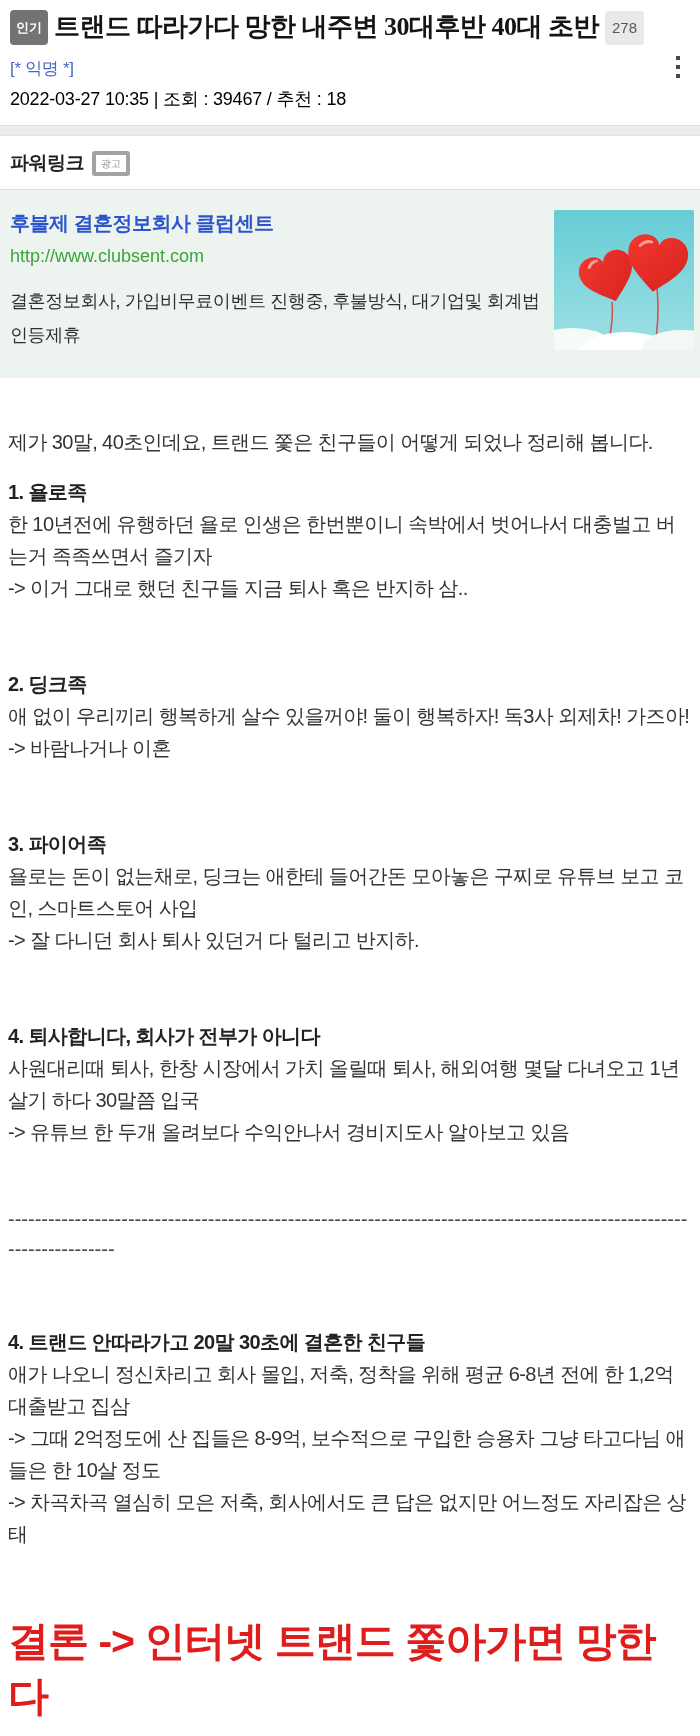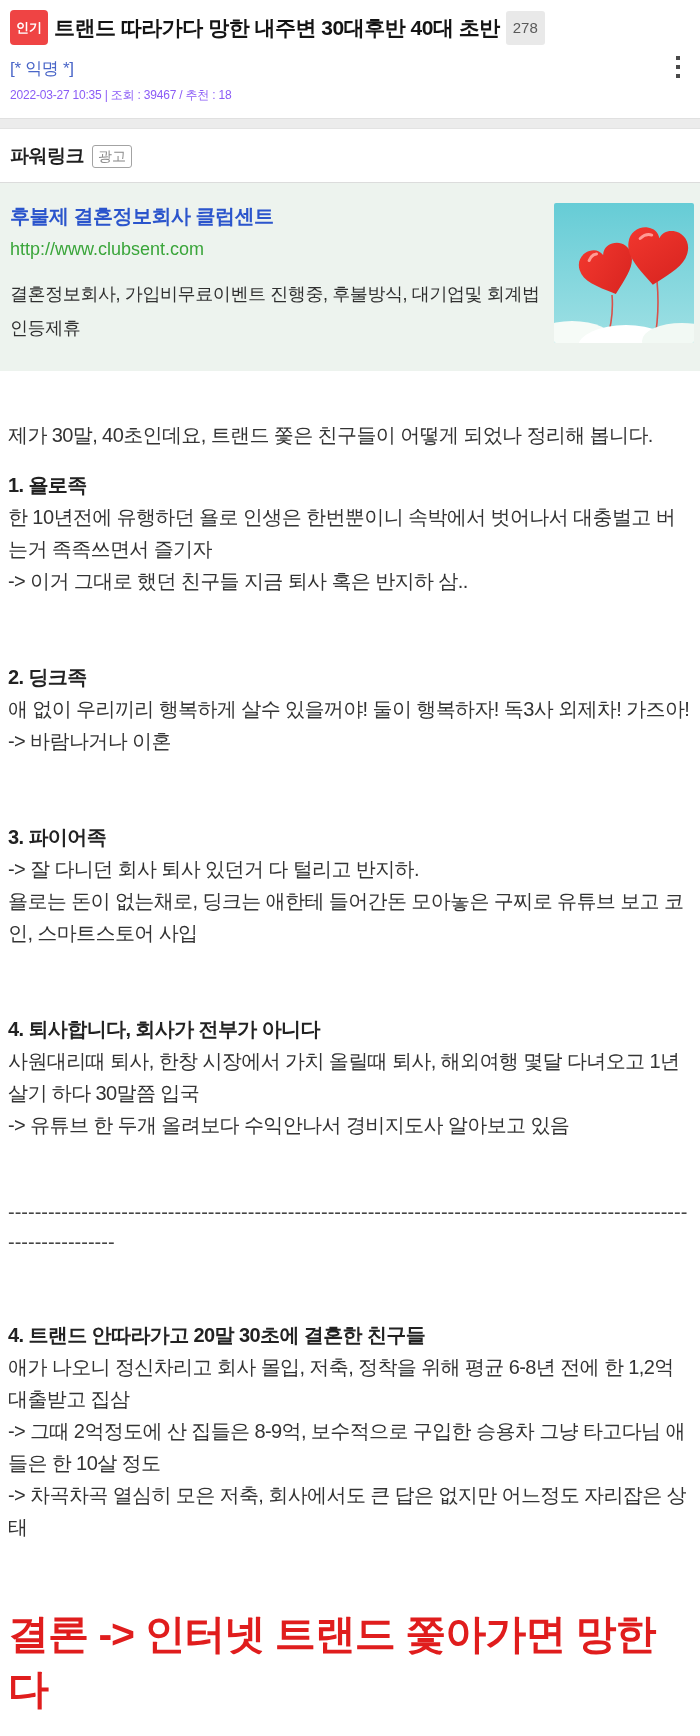--- a/index.html
+++ b/index.html
@@ -9,49 +9,49 @@
     color: #222;
     height: 1736px;
     overflow: hidden;
     position: relative;
   }
 
   
   .post-header { padding: 10px 12px 14px 10px; position: relative; background: #fff; }
   .title-row { line-height: 30px; }
   .badge-hot {
-    display: inline-block; background: #ef4444; color: #fff;
+    display: inline-block; background: #737373; color: #fff;
     font-size: 13px; font-weight: 700; padding: 3px 6px 2px;
     border-radius: 4px; vertical-align: 3px; margin-right: 6px;
   }
-  .post-title { font-size: 21px; font-weight: 700; color: #141414; letter-spacing: -0.5px; }
+  .post-title { font-size: 26px; font-weight: 700; color: #141414; letter-spacing: -0.5px; font-family: Liberation Serif, serif; }
   .badge-count {
     display: inline-block; background: #e9e9e9; color: #5a5a5a;
     font-size: 15px; padding: 2px 7px; border-radius: 3px;
     vertical-align: 2px; margin-left: 6px;
   }
   .author-row { margin-top: 12px; }
   .author-link { font-size: 17px; color: #4a66c8; text-decoration: none; letter-spacing: -0.3px; }
-  .meta-row { margin-top: 7px; font-size: 12px; color: #8b5cf6; letter-spacing: -0.2px; }
+  .meta-row { margin-top: 7px; font-size: 18px; color: #000000; letter-spacing: -0.2px; }
   .kebab {
     position: absolute; right: 16px; top: 52px;
     display: flex; flex-direction: column; gap: 5px;
     padding: 4px; cursor: pointer;
   }
   .kebab i { width: 4px; height: 4px; background: #4a4a4a; display: block; }
 
   
   .section-band { height: 11px; background: #ececec; border-top: 1px solid #e0e0e0; border-bottom: 1px solid #e3e3e3; }
 
   
   .powerlink-row { padding: 14px 10px 13px; background: #fff; display: flex; align-items: center; }
   .powerlink-label { font-size: 19px; font-weight: 700; color: #1e1e1e; letter-spacing: -0.5px; }
   .ad-badge {
-    margin-left: 8px; font-size: 14px; color: #8a8a8a;
-    border: 1px solid #a3a3a3; border-radius: 3px; padding: 2px 5px 1px;
+    margin-left: 8px; font-size: 10px; color: #8a8a8a;
+    border: 4px solid #a3a3a3; border-radius: 3px; padding: 2px 5px 1px;
   }
   .powerlink-divider { height: 1px; background: #dcdcdc; }
   .ad-block { background: #edf3ee; padding: 20px 10px 26px; position: relative; min-height: 168px; }
   .ad-text { width: 540px; }
   .ad-link-title {
     display: block; font-size: 20px; font-weight: 700; color: #2b55cc;
     text-decoration: none; letter-spacing: -0.5px; margin-bottom: 9px;
   }
   .ad-url { display: block; font-size: 18px; color: #3aa53a; text-decoration: none; margin-bottom: 17px; }
   .ad-desc { font-size: 18px; color: #2f2f2f; line-height: 34px; letter-spacing: -0.4px; }
@@ -152,22 +152,22 @@
   </div>
 
   <div class="body-section">
     <p class="heading">2. 딩크족</p>
     <p>애 없이 우리끼리 행복하게 살수 있을꺼야! 둘이 행복하자! 독3사 외제차! 가즈아!</p>
     <p>-&gt; 바람나거나 이혼</p>
   </div>
 
   <div class="body-section">
     <p class="heading">3. 파이어족</p>
+    <p>욜로는 돈이 없는채로, 딩크는 애한테 들어간돈 모아놓은 구찌로 유튜브 보고 코인, 스마트스토어 사입</p>
     <p>-&gt; 잘 다니던 회사 퇴사 있던거 다 털리고 반지하.</p>
-    <p>욜로는 돈이 없는채로, 딩크는 애한테 들어간돈 모아놓은 구찌로 유튜브 보고 코인, 스마트스토어 사입</p>
   </div>
 
   <div class="body-section">
     <p class="heading">4. 퇴사합니다, 회사가 전부가 아니다</p>
     <p>사원대리때 퇴사, 한창 시장에서 가치 올릴때 퇴사, 해외여행 몇달 다녀오고 1년살기 하다 30말쯤 입국</p>
     <p>-&gt; 유튜브 한 두개 올려보다 수익안나서 경비지도사 알아보고 있음</p>
   </div>
 
   <p class="dash-divider">----------------------------------------------------------------------------------------------------------------------</p>
 

